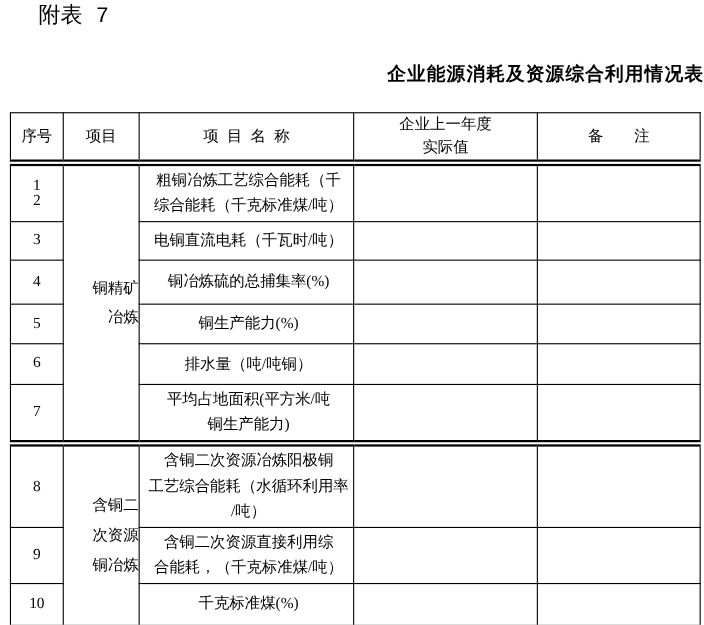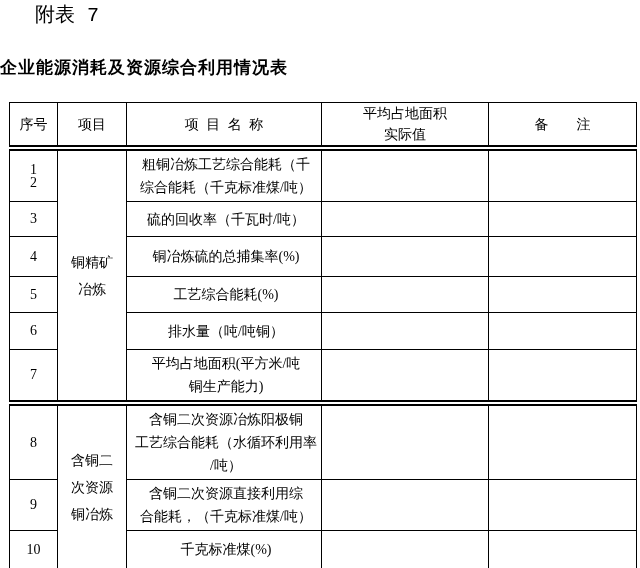--- a/index.html
+++ b/index.html
@@ -11,21 +11,21 @@
     color: #000;
   }
   .appendix {
     margin: 4px 0 0 35px;
     font-size: 20px;
     line-height: 23px;
     font-family: Liberation Mono, monospace;
   }
   .doc-title {
     margin-top: 30px;
-    text-align: left;
+    text-align: right;
     font-size: 17px;
     font-weight: bold;
     line-height: 22px;
     font-family: "Liberation Sans", "DejaVu Sans", sans-serif;
     letter-spacing: 1px;
   }
   table.main {
     margin: 23px 0 0 9px;
     width: 627px;
     table-layout: fixed;
@@ -59,21 +59,21 @@
   tr.r9  td { height: 44px; }
   tr.r10 td { height: 38px; }
 
   .c-center { text-align: center; }
   .c-name {
     text-align: center;
     padding: 2px 3px 2px 7px;
     line-height: 23px;
   }
   .c-proj {
-    text-align: center;
+    text-align: right;
     line-height: 27px;
   }
   tr.hd td { text-align: center; line-height: 21px; }
   td.hdr-name { word-spacing: 4px; }
   td.seq-12 { line-height: 13px; }
 </style>
 </head>
 <body>
 
 <div class="appendix">附表 7</div>
@@ -86,50 +86,50 @@
       <col class="c3">
       <col class="c4">
       <col class="c5">
     </colgroup>
 
   <tbody>
       <tr class="hd">
     <td>序号</td>
     <td>项目</td>
     <td class="hdr-name">项 目 名 称</td>
-    <td>平均占地面积
+    <td>企业上一年度
 实际值</td>
     <td>备　　注</td>
   </tr>
 
   <tr class="r12 sep">
     <td class="c-center seq-12">1
 2</td>
     <td class="c-proj" rowspan="6">铜精矿
 冶炼</td>
     <td class="c-name">粗铜冶炼工艺综合能耗（千
 综合能耗（千克标准煤/吨）</td>
     <td></td>
     <td></td>
   </tr>
   <tr class="r3">
     <td class="c-center">3</td>
-    <td class="c-name">硫的回收率（千瓦时/吨）</td>
+    <td class="c-name">电铜直流电耗（千瓦时/吨）</td>
     <td></td>
     <td></td>
   </tr>
   <tr class="r4">
     <td class="c-center">4</td>
     <td class="c-name">铜冶炼硫的总捕集率(%)</td>
     <td></td>
     <td></td>
   </tr>
   <tr class="r5">
     <td class="c-center">5</td>
-    <td class="c-name">工艺综合能耗(%)</td>
+    <td class="c-name">铜生产能力(%)</td>
     <td></td>
     <td></td>
   </tr>
   <tr class="r6">
     <td class="c-center">6</td>
     <td class="c-name">排水量（吨/吨铜）</td>
     <td></td>
     <td></td>
   </tr>
   <tr class="r7">

